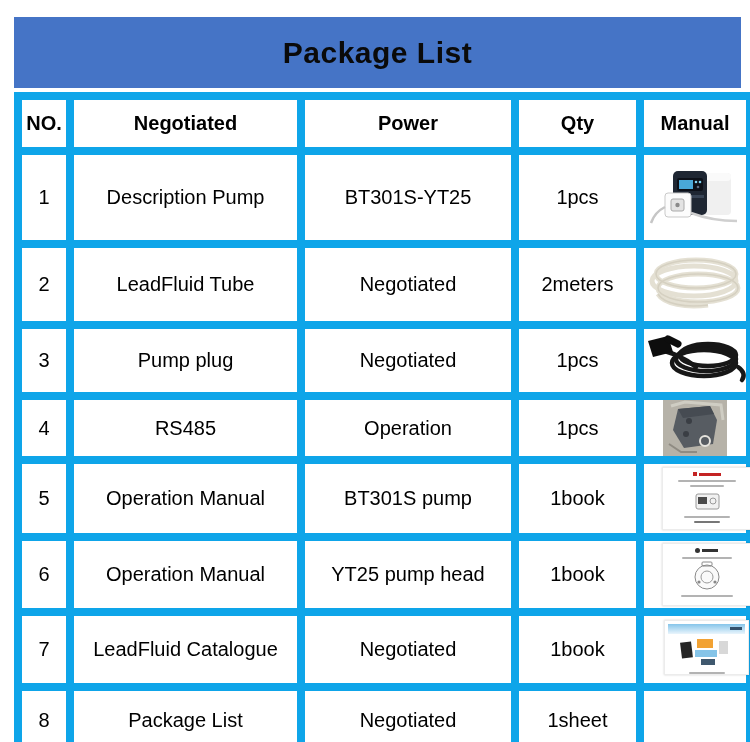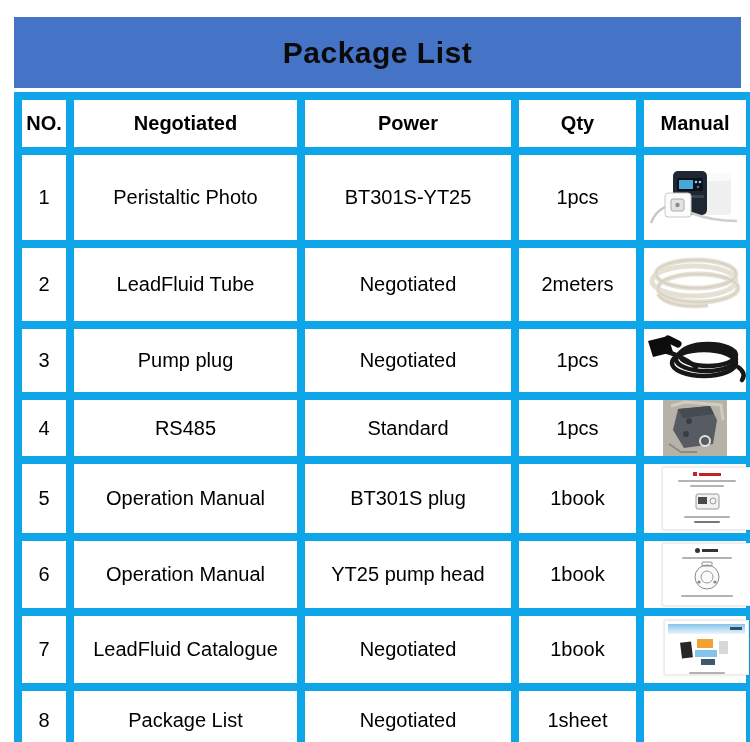--- a/index.html
+++ b/index.html
@@ -95,21 +95,21 @@
       <th>Negotiated</th>
       <th>Power</th>
       <th>Qty</th>
       <th>Manual</th>
     </tr>
   </thead>
   <tbody>
 
     <tr class="r1">
       <td>1</td>
-      <td>Peristaltic Photo</td>
+      <td>Description Pump</td>
       <td>BT301S-YT25</td>
       <td>1pcs</td>
       <td class="pcell">
         <svg width="100" height="80" viewBox="0 0 100 80">
           <rect x="56" y="18" width="30" height="42" rx="4" fill="#f0f0f0"></rect>
           <rect x="56" y="18" width="30" height="8" rx="4" fill="#fafafa"></rect>
           <rect x="28" y="16" width="34" height="44" rx="5" fill="#1f2733"></rect>
           <rect x="32" y="23" width="26" height="13" rx="2" fill="#0c1018"></rect>
           <rect x="34" y="25" width="14" height="9" fill="#49a8d8"></rect>
           <circle cx="51" cy="27" r="1.3" fill="#7fd2f0"></circle>
@@ -163,40 +163,40 @@
           </g>
           <path d="M4,12 L24,7 L29,23 L9,28 Z" fill="#0d0d0d"></path>
           <path d="M24,10 L34,15" stroke="#0d0d0d" stroke-width="7" stroke-linecap="round"></path>
         </svg>
       </td>
     </tr>
 
     <tr class="r4">
       <td>4</td>
       <td>RS485</td>
-      <td>Standard</td>
+      <td>Operation</td>
       <td>1pcs</td>
       <td class="pcell">
         <svg class="rs485-bg" width="64" height="56" viewBox="0 0 64 56">
           <rect width="64" height="56" fill="#b6b2a8"></rect>
           <path d="M8,6 L22,2 L58,5 L60,20" stroke="#d2cfc5" stroke-width="3" fill="none" opacity="0.9"></path>
           <path d="M15,9 L47,6 L54,20 L50,44 L21,48 L10,30 Z" fill="#575c62"></path>
           <path d="M15,9 L47,6 L51,14 L20,18 Z" fill="#464b52"></path>
           <circle cx="26" cy="21" r="3" fill="#3a3e44"></circle>
           <circle cx="23" cy="34" r="3" fill="#3a3e44"></circle>
           <circle cx="42" cy="41" r="5" fill="none" stroke="#e5e3dd" stroke-width="2"></circle>
           <path d="M6,44 L18,52 L34,52" stroke="#8f8b82" stroke-width="2" fill="none"></path>
         </svg>
       </td>
     </tr>
 
     <tr class="r5">
       <td>5</td>
       <td>Operation Manual</td>
-      <td>BT301S plug</td>
+      <td>BT301S pump</td>
       <td>1book</td>
       <td class="pcell">
         <div class="page">
           <div class="logo-row">
               <div class="red-sq"></div>
               <div class="red-bar"></div>
             </div>
           <div class="tl" style="width:58px; margin-top:4px;"></div>
           <div class="tl" style="width:34px; margin-top:3px;"></div>
           <svg width="30" height="22" viewBox="0 0 30 22" style="margin-top:3px;">

